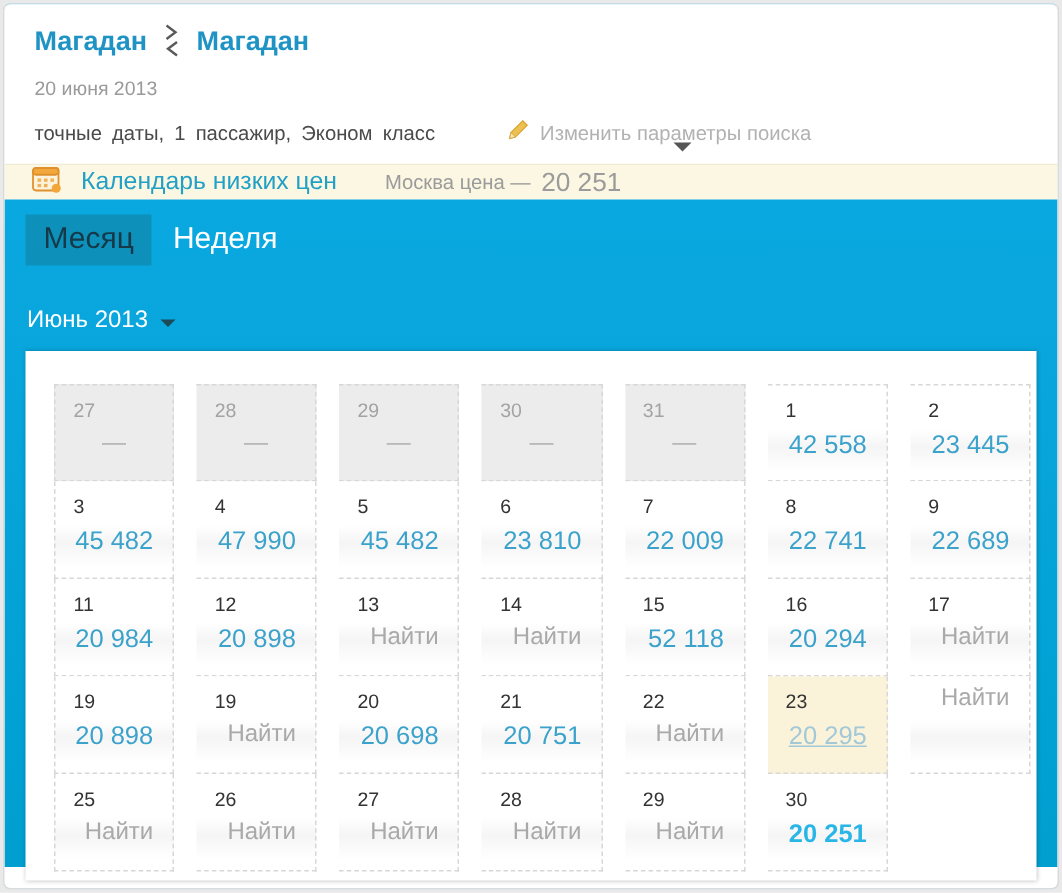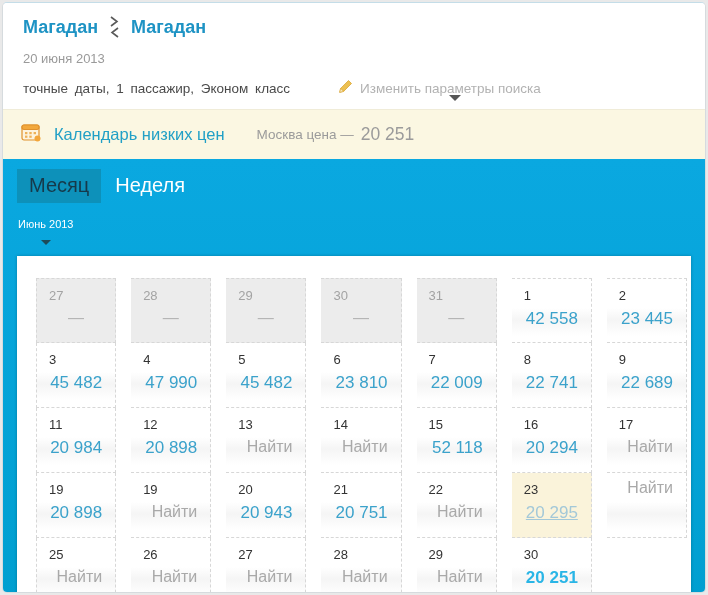--- a/index.html
+++ b/index.html
@@ -19,34 +19,34 @@
   .params-row { margin-top:13px; display:flex; align-items:center; font-size:13.5px; }
   .params { color:#4a4a4a; word-spacing:3px; }
   .edit { margin-left:48px; display:inline-flex; align-items:center; gap:7px;
     color:#b2b2b2; cursor:pointer; }
   .expander { position:absolute; left:444px; top:89px; width:16px; height:12px;
     display:flex; align-items:center; justify-content:center; cursor:pointer; }
   .tri-down { width:0; height:0; border-left:6px solid transparent;
     border-right:6px solid transparent; border-top:6px solid #555; }
 
   
-  .banner { height:50px; background:#fbf7e2; border-top:1px solid #f0ecd8;
+  .banner { height:24px; background:#fbf7e2; border-top:1px solid #f0ecd8;
     display:flex; align-items:center; padding:0 18px; }
   .banner-title { margin-left:12px; font-size:16.5px; color:#22a0c6; }
   .best-label { margin-left:32px; font-size:13.5px; color:#9b9b9b; }
   .best-price { margin-left:7px; font-size:17.5px; color:#9b9b9b; }
 
   
   .panel { height:445px; background:linear-gradient(180deg,#0aa8e0 0%,#009fd0 100%);
     padding:10px 14px 0; }
   .tabs { display:flex; gap:2px; }
   .tab { font-size:20px; padding:5px 12px 6px; color:#ffffff; cursor:pointer; }
   .tab.active { background:#0d91ba; color:#16394a; }
-  .month-row { padding:15px 2px 11px 1px; display:inline-flex; align-items:center;
-    gap:8px; font-size:11px; color:#ffffff; cursor:pointer;flex-direction:column; }
+  .month-row { padding:28px 2px 11px 1px; display:inline-flex; align-items:center;
+    gap:8px; font-size:16px; color:#ffffff; cursor:pointer; }
   .tri-sm { width:0; height:0; border-left:5px solid transparent;
     border-right:5px solid transparent; border-top:5px solid #1d4a59; margin-top:2px; }
 
   
   .sheet { background:#fff; padding:22px 4px 6px; box-shadow:0 0 3px rgba(0,0,0,.25); }
   .grid { display:grid; grid-template-columns:repeat(7,1fr); }
   .cell { height:65px; border-right:1px dashed #d7d7d7; border-bottom:1px dashed #d7d7d7;
     cursor:pointer; background:#fff;margin-left:15px; }
   .cell:nth-child(-n+7) { border-top:1px dashed #d7d7d7; }
   .cell:nth-child(7n+1) { border-left:1px dashed #d7d7d7; }
@@ -215,21 +215,21 @@
           <div class="cell price">
             <div class="day">19</div>
             <div class="val">20 898</div>
           </div>
           <div class="cell find">
             <div class="day">19</div>
             <div class="val">Найти</div>
           </div>
           <div class="cell price">
             <div class="day">20</div>
-            <div class="val">20 943</div>
+            <div class="val">20 698</div>
           </div>
           <div class="cell price">
             <div class="day">21</div>
             <div class="val">20 751</div>
           </div>
           <div class="cell find">
             <div class="day">22</div>
             <div class="val">Найти</div>
           </div>
           <div class="cell highlight">

